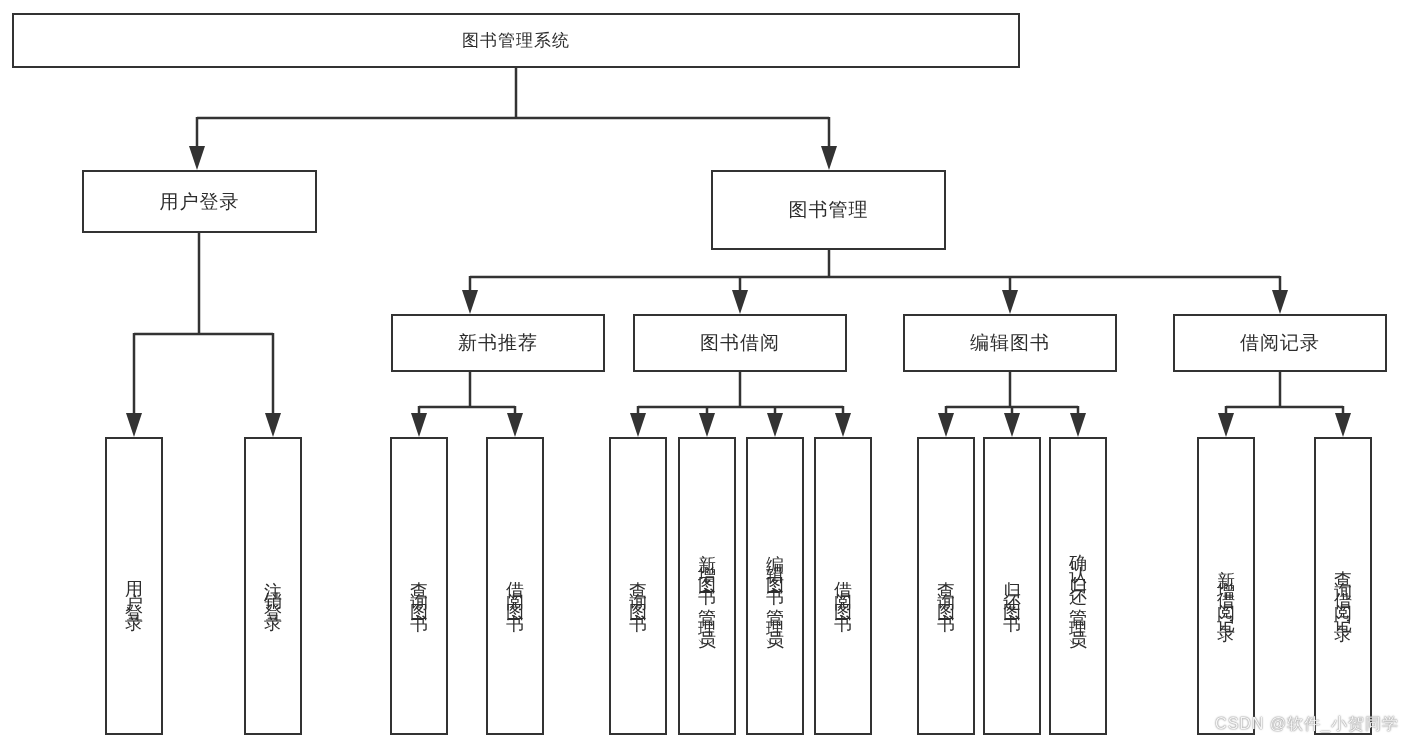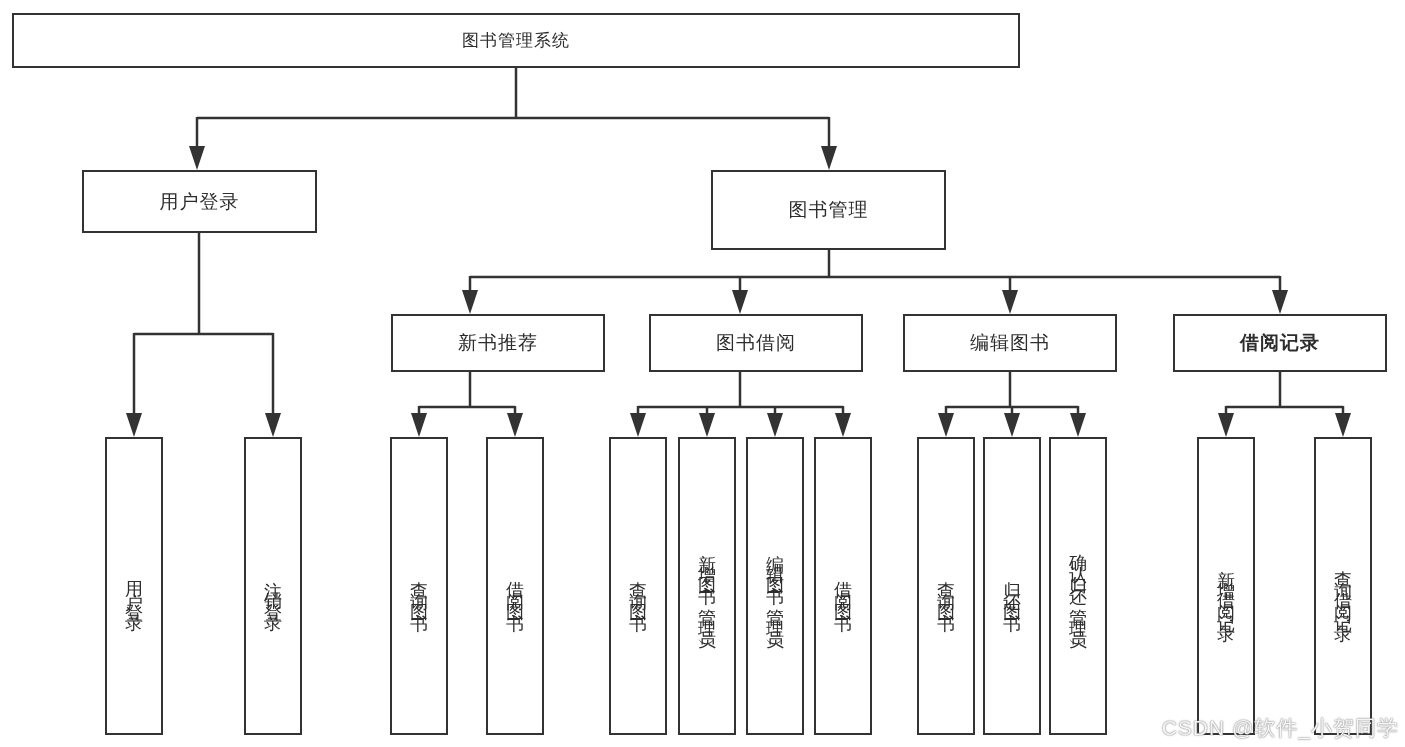--- a/index.html
+++ b/index.html
@@ -44,21 +44,21 @@
     font-size:18px;
     letter-spacing:11px;
     line-height:1;
     padding-top:6px;
   }
   .root-node{font-size:17px;}
   #watermark{
     position:absolute;
     right:6px;
     top:714px;
-    font-size:21px;
+    font-size:16px;
     color:rgba(255,255,255,0.92);
     text-shadow:0 0 2px rgba(125,125,125,0.95), 0 0 1px rgba(125,125,125,0.9);
     letter-spacing:1px;
     white-space:nowrap;
     z-index:5;
   }
 </style>
 </head>
 <body>
 
@@ -113,23 +113,23 @@
       <path d="M1343 406 L1343 431" marker-end="url(#arrow)"></path>
     </g>
   </svg>
 
   <div class="node hnode root-node" style="left:12px;top:13px;width:1008px;height:55px;">图书管理系统</div>
 
   <div class="node hnode" style="left:82px;top:170px;width:235px;height:63px;">用户登录</div>
   <div class="node hnode" style="left:711px;top:170px;width:235px;height:80px;">图书管理</div>
 
   <div class="node hnode" style="left:363px;top:314px;width:214px;height:58px;margin-left:28px;">新书推荐</div>
-  <div class="node hnode" style="left:633px;top:314px;width:214px;height:58px;margin-left:16px;">图书借阅</div>
+  <div class="node hnode" style="left:633px;top:314px;width:214px;height:58px;">图书借阅</div>
   <div class="node hnode" style="left:903px;top:314px;width:214px;height:58px;">编辑图书</div>
-  <div class="node hnode" style="left:1173px;top:314px;width:214px;height:58px;font-weight:bold;">借阅记录</div>
+  <div class="node hnode" style="left:1173px;top:314px;width:214px;height:58px;">借阅记录</div>
 
   <div class="node vnode" style="left:105px;top:437px;width:58px;height:298px;">用户登录</div>
   <div class="node vnode" style="left:244px;top:437px;width:58px;height:298px;">注销登录</div>
 
   <div class="node vnode" style="left:390px;top:437px;width:58px;height:298px;">查询图书</div>
   <div class="node vnode" style="left:486px;top:437px;width:58px;height:298px;">借阅图书</div>
 
   <div class="node vnode" style="left:609px;top:437px;width:58px;height:298px;">查询图书</div>
   <div class="node vnode" style="left:678px;top:437px;width:58px;height:298px;">新增图书（管理员）</div>
   <div class="node vnode" style="left:746px;top:437px;width:58px;height:298px;">编辑图书（管理员）</div>

